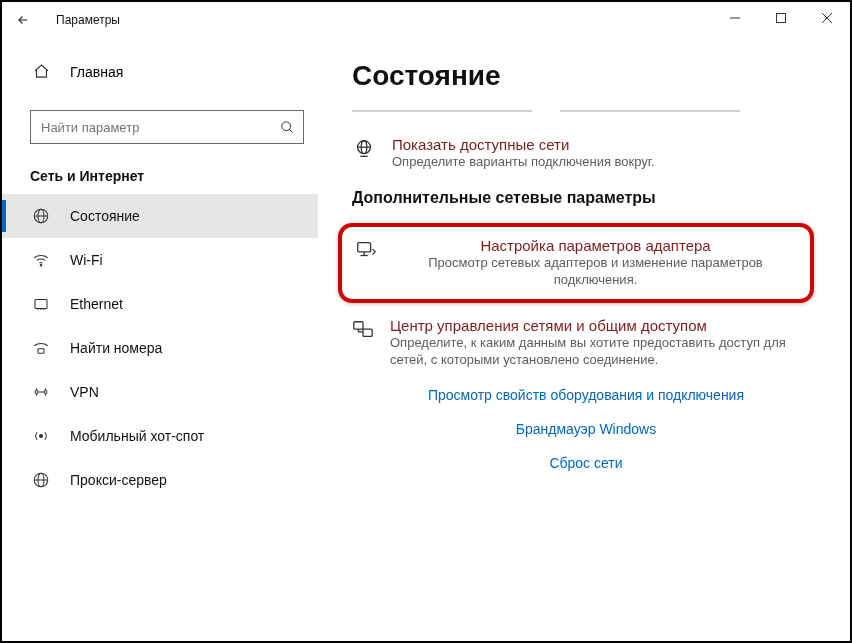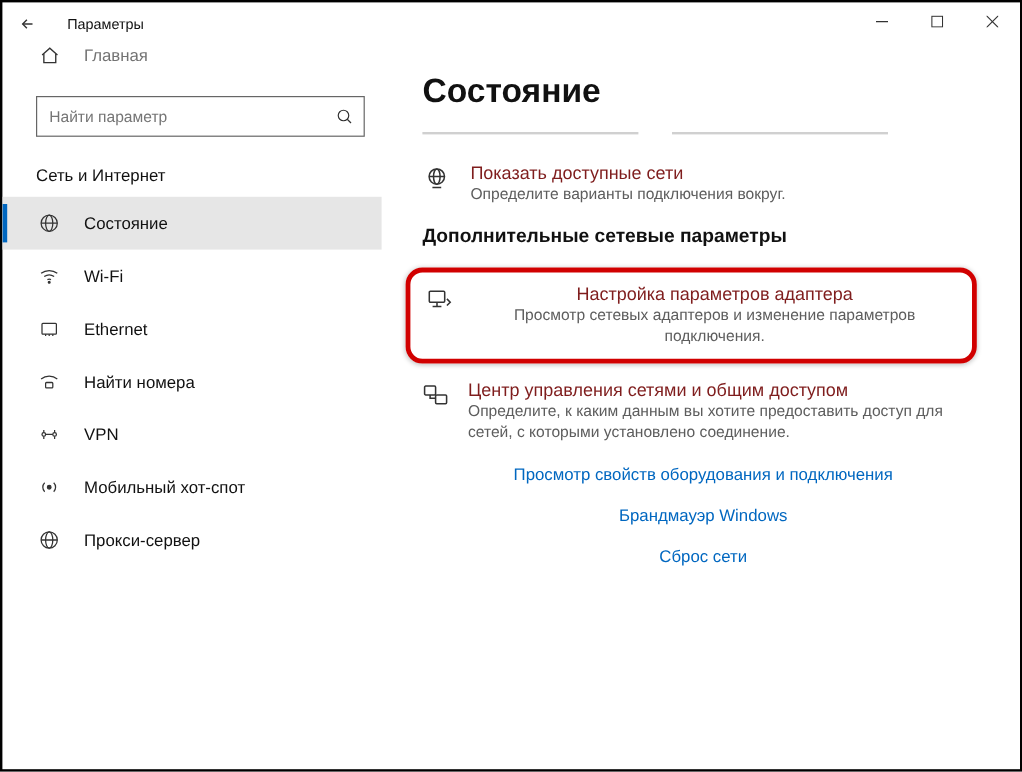--- a/index.html
+++ b/index.html
@@ -5,27 +5,27 @@
   * { box-sizing: border-box; margin: 0; padding: 0; font-family: "Segoe UI", Arial, sans-serif; }
   body { width: 852px; height: 643px; overflow: hidden; background: #fff; border: 2px solid #000; position: relative; }
   .titlebar { height: 36px; display: flex; align-items: center; padding: 0 0 0 14px; }
   .titlebar .back { width: 24px; text-align: center; color: #333; }
   .titlebar .title { margin-left: 16px; font-size: 12px; color: #111; }
   .win-controls { position: absolute; right: 0; top: 0; display: flex; }
   .win-controls div { width: 46px; height: 32px; display: flex; align-items: center; justify-content: center; color: #333; }
 
   .app { display: flex; height: calc(100% - 36px); }
   .sidebar { width: 316px; padding: 0 0 0 0; }
-  .sidebar .row { display: flex; align-items: flex-start; height: 42px; padding: 0 14px 0 28px; font-size: 14px; color: #737373; }
+  .sidebar .row { display: flex; align-items: flex-end; height: 42px; padding: 0 14px 0 28px; font-size: 14px; color: #000000; }
   .sidebar .row .ic { width: 22px; display: flex; justify-content: center; margin-right: 18px; color: #333; }
-  .search-wrap { padding: 0 14px 10px 28px; }
+  .search-wrap { padding: 0 14px 10px 28px; margin-top: 30px; }
   .search { position: relative; border: 1px solid #666; height: 34px; display: flex; align-items: center; }
   .search input { border: none; outline: none; width: 100%; padding: 0 34px 0 10px; font-size: 13px; background: transparent; }
   .search .sic { position: absolute; right: 8px; color: #333; }
-  .cat-title { padding: 14px 14px 10px 28px; font-size: 14px; font-weight: 400; color: #111; }
+  .cat-title { padding: 14px 14px 10px 28px; font-size: 14px; font-weight: 700; color: #111; }
   .nav-item { height: 44px; padding-left: 28px; display:flex; align-items:center; font-size:14px; color:#111; position:relative; }
   .nav-item .ic { width: 22px; margin-right: 18px; display:flex; justify-content:center; color:#333; }
   .nav-item.active { background: #e6e6e6; }
   .nav-item.active::before { content:""; position:absolute; left:0; top:6px; bottom:6px; width:4px; background:#0067c0; }
 
   .content { flex: 1; padding: 22px 30px 0 34px; overflow: hidden; }
   h1 { font-size: 28px; font-weight: 600; margin-bottom: 18px; color:#111;}
   .rule-row { display:flex; gap: 28px; margin-bottom: 24px; }
   .rule-row span { flex:1; height:2px; background:#d0d0d0; max-width: 180px;}
   .setting { display:flex; gap:16px; margin-bottom: 18px; }

